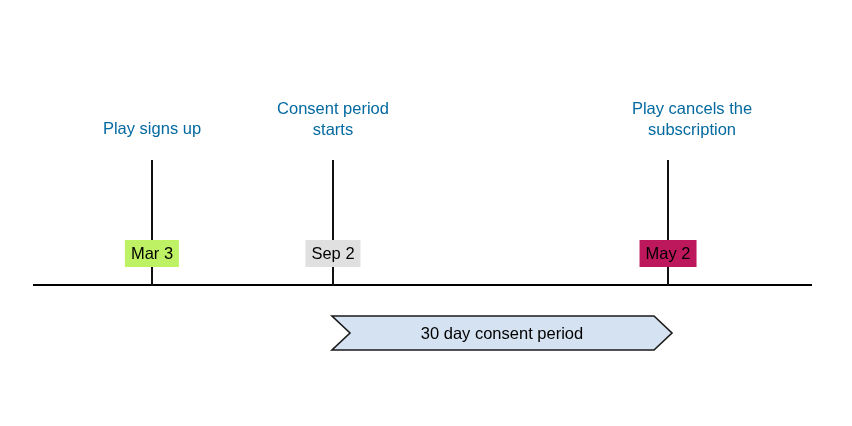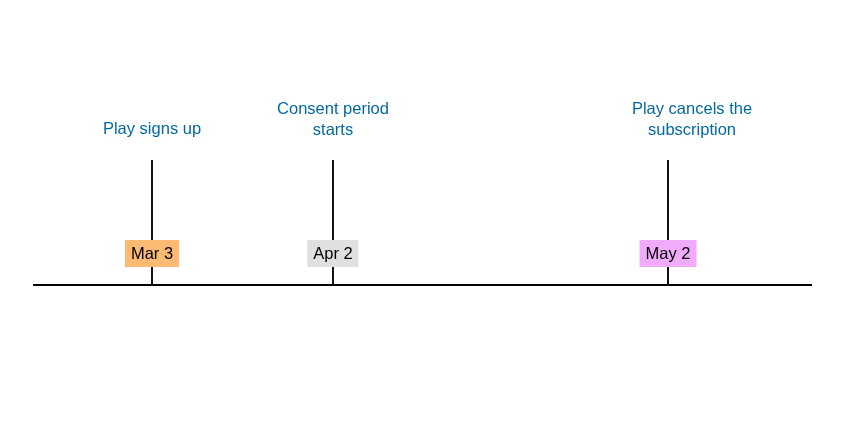--- a/index.html
+++ b/index.html
@@ -79,25 +79,31 @@
 </head>
 <body>
 
 <div id="timeline-diagram">
 
   <div class="axis-line" style="left: 33px; top: 284px; width: 779px; height: 2px; background: rgb(0, 0, 0);"></div>
 
   <div id="events-layer">
       <div class="event-caption" style="left: 152px; top: 118px;">Play signs up</div>
       <div class="event-tick" style="left: 151px; top: 160px; height: 126px; background: rgb(17, 17, 17);"></div>
-      <div class="event-date" style="left: 152px; top: 240px; background: #fdba74;">Mar 3</div>
+      <div class="event-date" style="left: 152px; top: 240px; background: #bef264;">Mar 3</div>
       <div class="event-caption" style="left: 333px; top: 98px;">Consent period
 starts</div>
       <div class="event-tick" style="left: 332px; top: 160px; height: 126px; background: rgb(17, 17, 17);"></div>
-      <div class="event-date" style="left: 333px; top: 240px; background: rgb(224, 224, 224);">Apr 2</div>
+      <div class="event-date" style="left: 333px; top: 240px; background: rgb(224, 224, 224);">Sep 2</div>
       <div class="event-caption" style="left: 668px; top: 98px; margin-left: 24px;">Play cancels the
 subscription</div>
       <div class="event-tick" style="left: 667px; top: 160px; height: 126px; background: rgb(17, 17, 17);"></div>
-      <div class="event-date" style="left: 668px; top: 240px; background: #f0abfc;">May 2</div>
+      <div class="event-date" style="left: 668px; top: 240px; background: #be185d;">May 2</div>
     </div>
 
+  <div class="banner-wrap" id="banner-wrap" style="left: 332px; top: 316px; width: 340px; height: 34px;">
+    <svg class="banner-svg" id="banner-svg" xmlns="http://www.w3.org/2000/svg" width="340" height="34" viewBox="0 0 340 34">
+      <polygon id="banner-shape" points="0.00,0.00 322.00,0.00 340.00,17.00 322.00,34.00 0.00,34.00 18.00,17.00" fill="#d5e2f1" stroke="#1a1a1a" stroke-width="1.6" stroke-linejoin="miter"></polygon>
+    </svg>
+    <div class="banner-label">30 day consent period</div>
+  </div>
 
 </div>
 
 </body></html>

